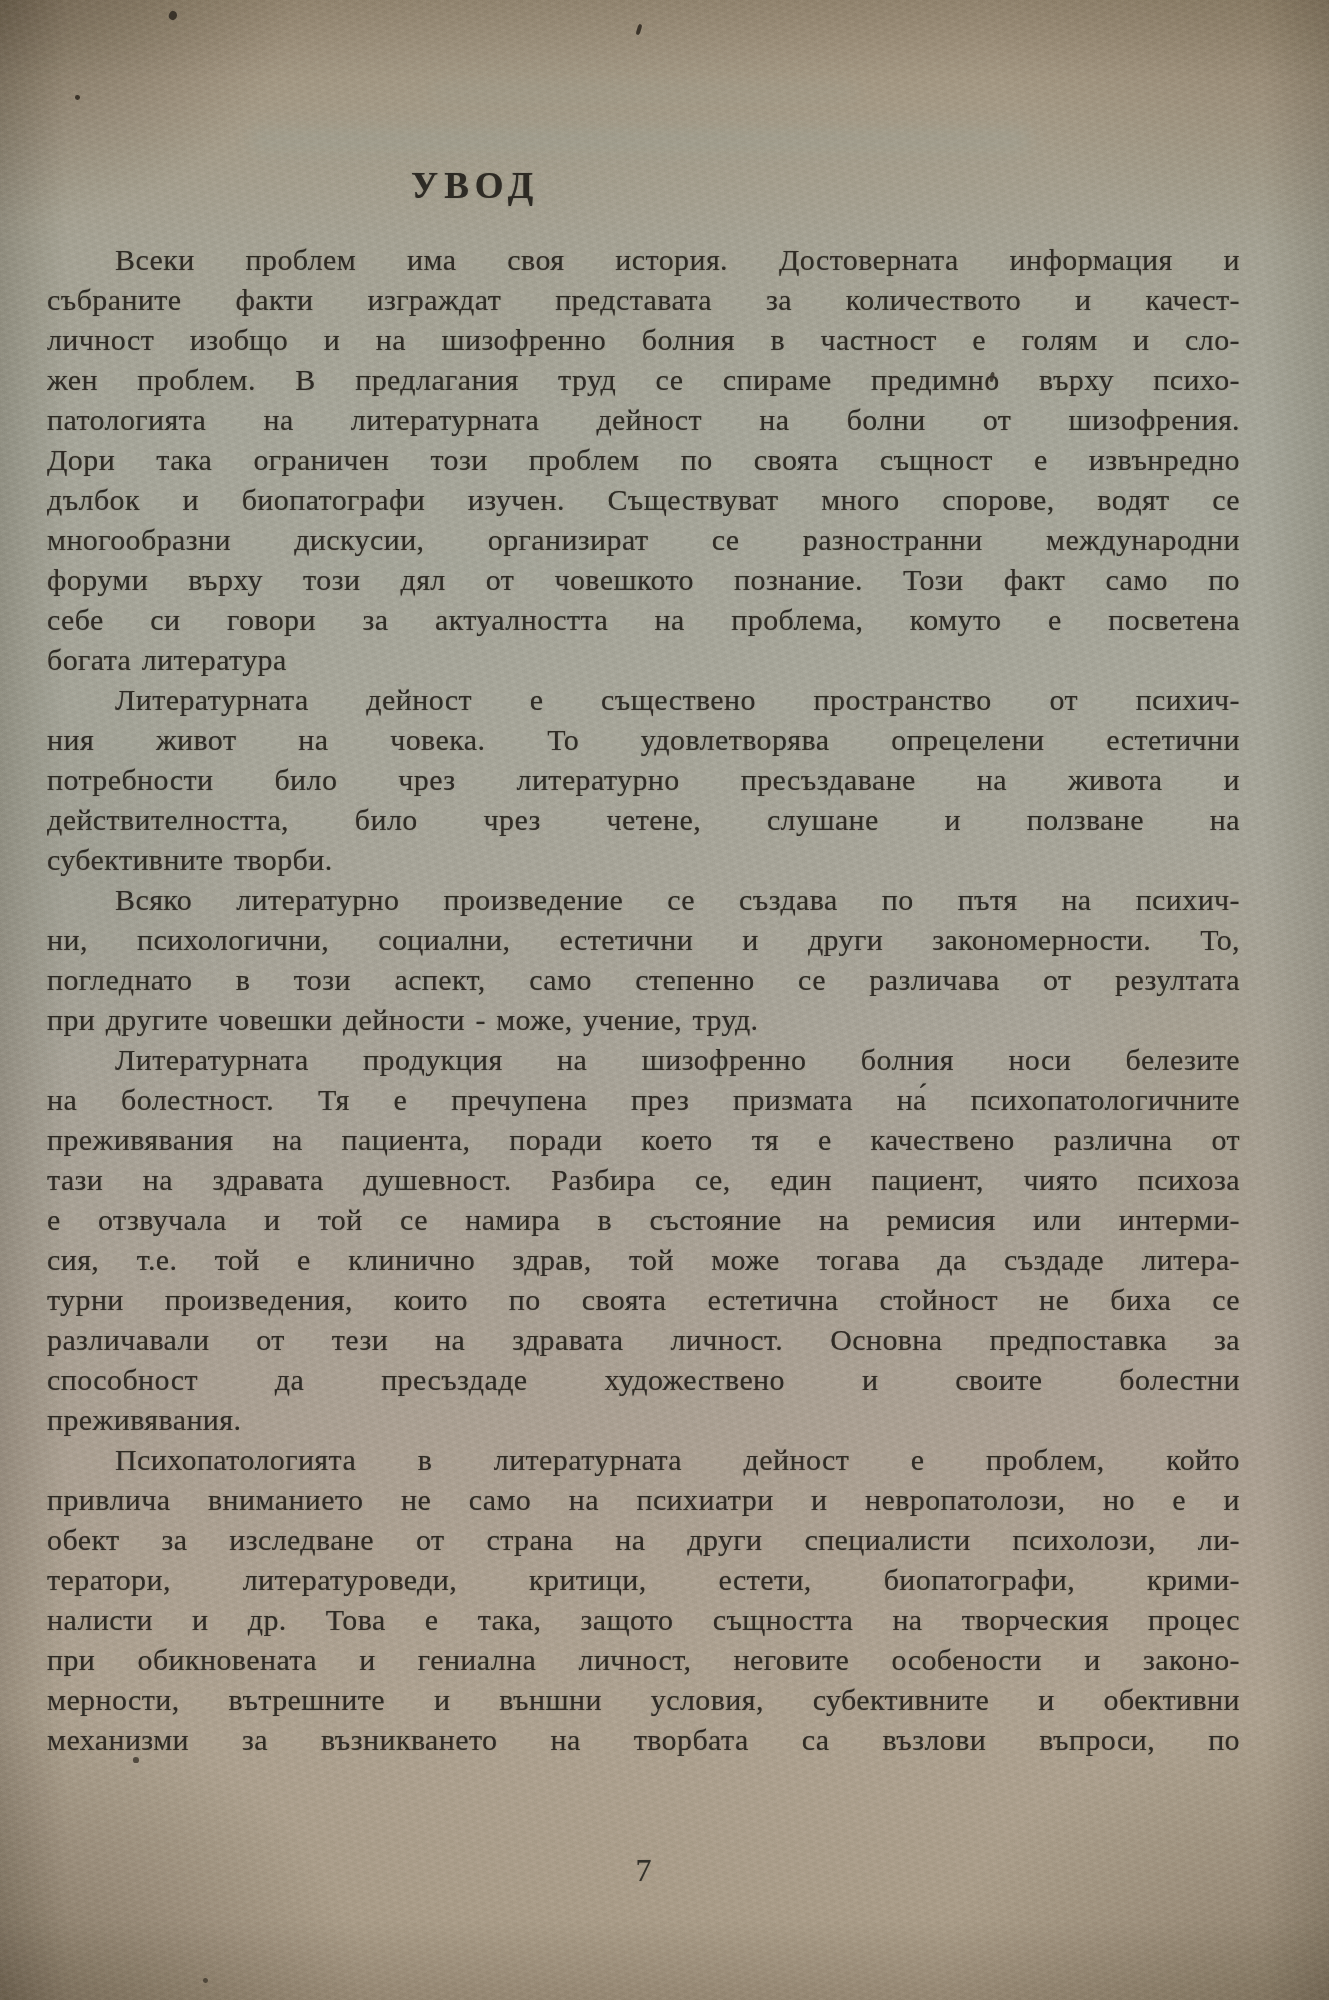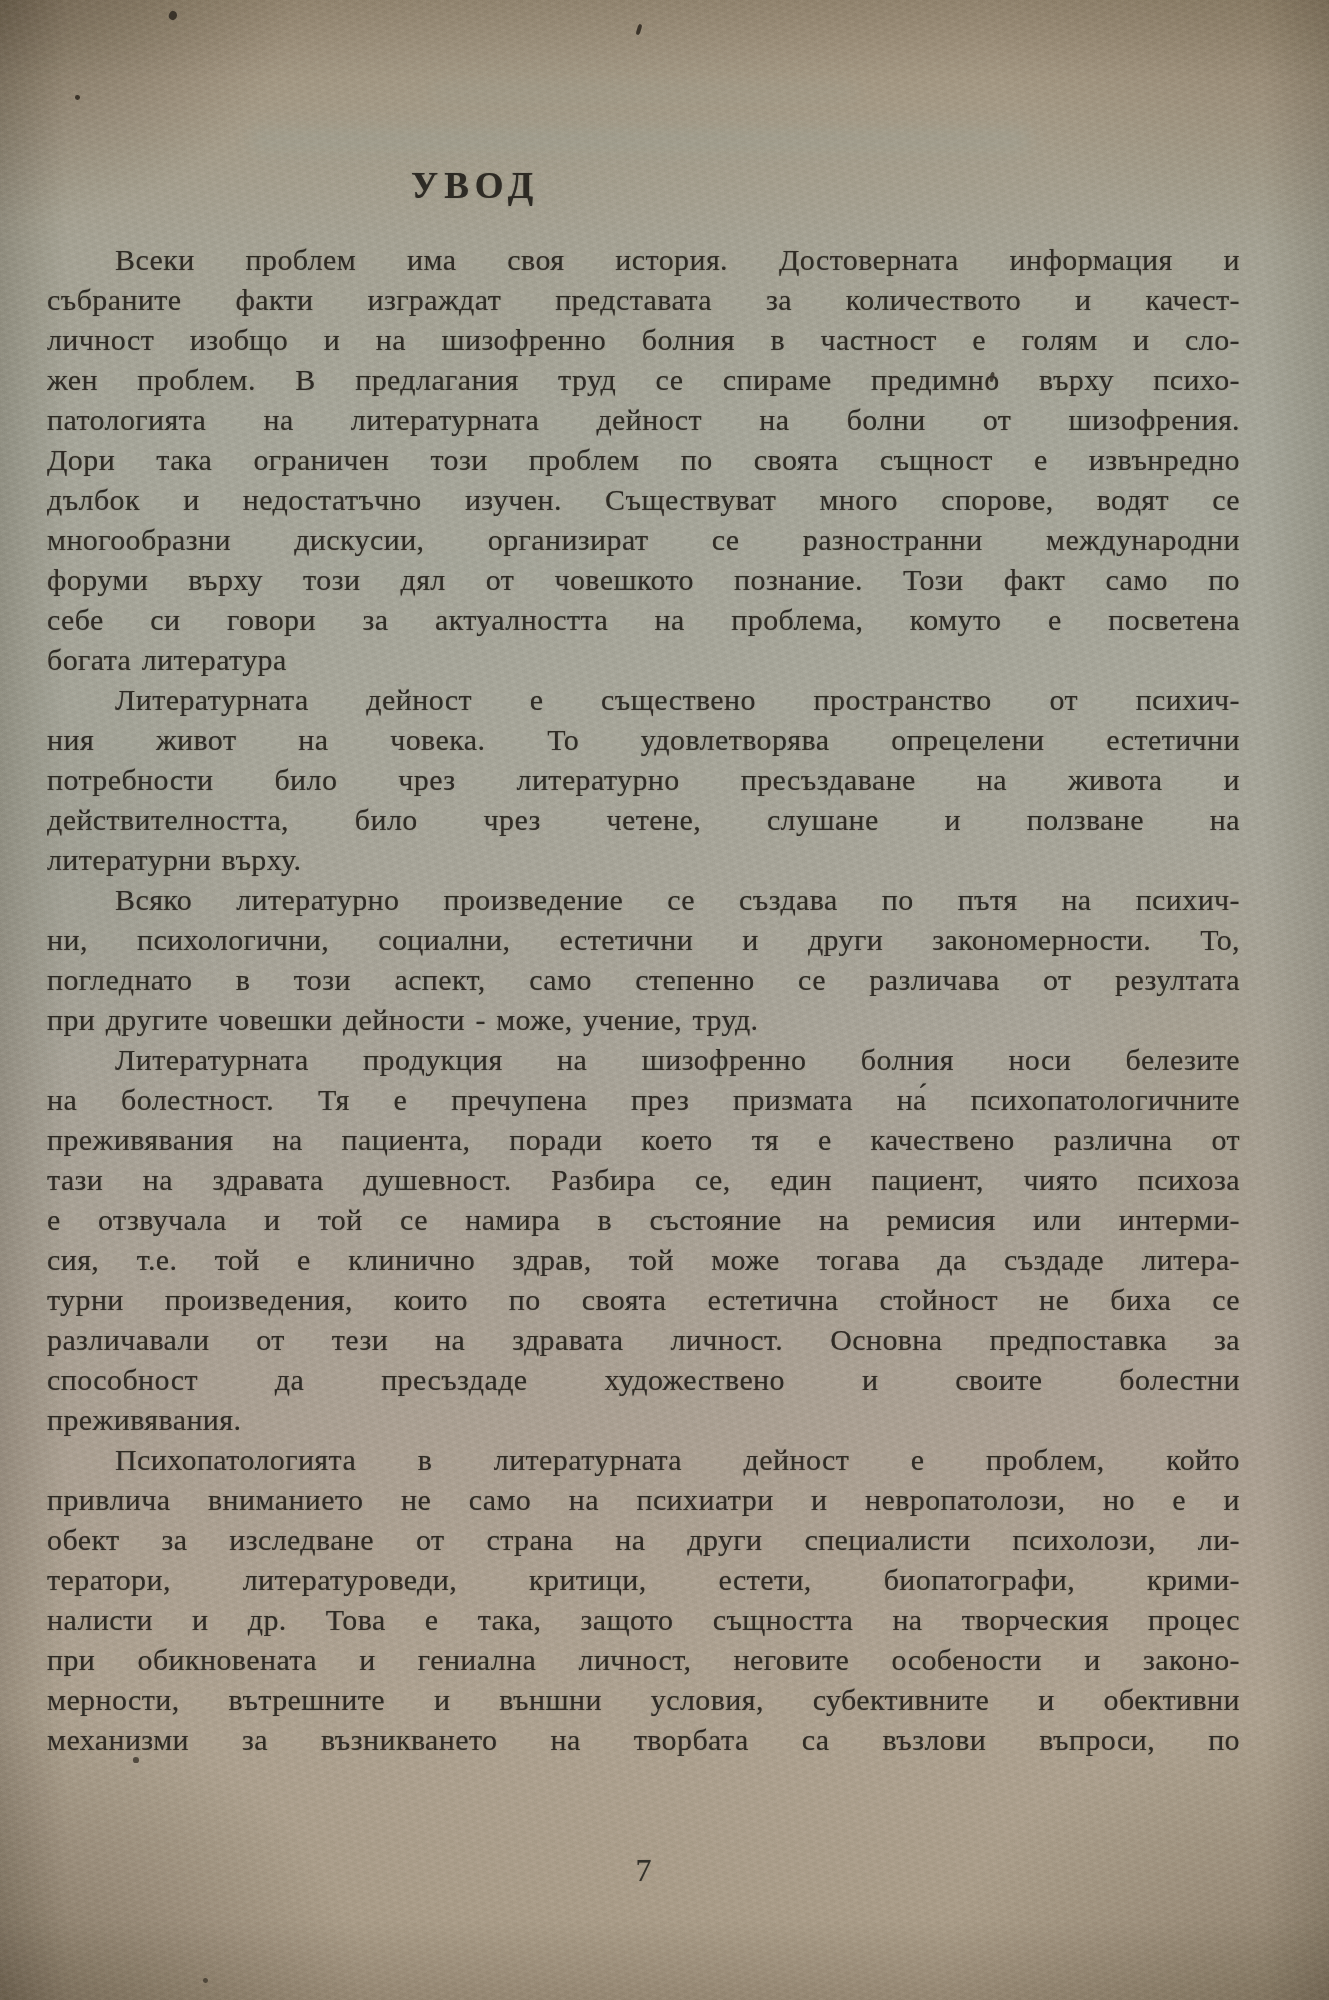--- a/index.html
+++ b/index.html
@@ -93,30 +93,30 @@
 
   <h1 class="title">УВОД</h1>
 
   <div class="body-text" id="body-text">
       <div class="line pstart">Всеки проблем има своя история. Достоверната информация и</div>
       <div class="line">събраните факти изграждат представата за количеството и качест-</div>
       <div class="line">личност изобщо и на шизофренно болния в частност е голям и сло-</div>
       <div class="line">жен проблем. В предлагания труд се спираме предимно върху психо-</div>
       <div class="line">патологията на литературната дейност на болни от шизофрения.</div>
       <div class="line">Дори така ограничен този проблем по своята същност е извънредно</div>
-      <div class="line">дълбок и недостатъчно изучен. Съществуват много спорове, водят се</div>
+      <div class="line">дълбок и биопатографи изучен. Съществуват много спорове, водят се</div>
       <div class="line">многообразни дискусии, организират се разностранни международни</div>
       <div class="line">форуми върху този дял от човешкото познание. Този факт само по</div>
       <div class="line">себе си говори за актуалността на проблема, комуто е посветена</div>
       <div class="line pend">богата литература</div>
       <div class="line pstart">Литературната дейност е съществено пространство от психич-</div>
       <div class="line">ния живот на човека. То удовлетворява опрецелени естетични</div>
       <div class="line">потребности било чрез литературно пресъздаване на живота и</div>
       <div class="line">действителността, било чрез четене, слушане и ползване на</div>
-      <div class="line pend">литературни върху.</div>
+      <div class="line pend">субективните творби.</div>
       <div class="line pstart">Всяко литературно произведение се създава по пътя на психич-</div>
       <div class="line">ни, психологични, социални, естетични и други закономерности. То,</div>
       <div class="line">погледнато в този аспект, само степенно се различава от резултата</div>
       <div class="line pend">при другите човешки дейности - може, учение, труд.</div>
       <div class="line pstart">Литературната продукция на шизофренно болния носи белезите</div>
       <div class="line">на болестност. Тя е пречупена през призмата на́ психопатологичните</div>
       <div class="line">преживявания на пациента, поради което тя е качествено различна от</div>
       <div class="line">тази на здравата душевност. Разбира се, един пациент, чиято психоза</div>
       <div class="line">е отзвучала и той се намира в състояние на ремисия или интерми-</div>
       <div class="line">сия, т.е. той е клинично здрав, той може тогава да създаде литера-</div>

